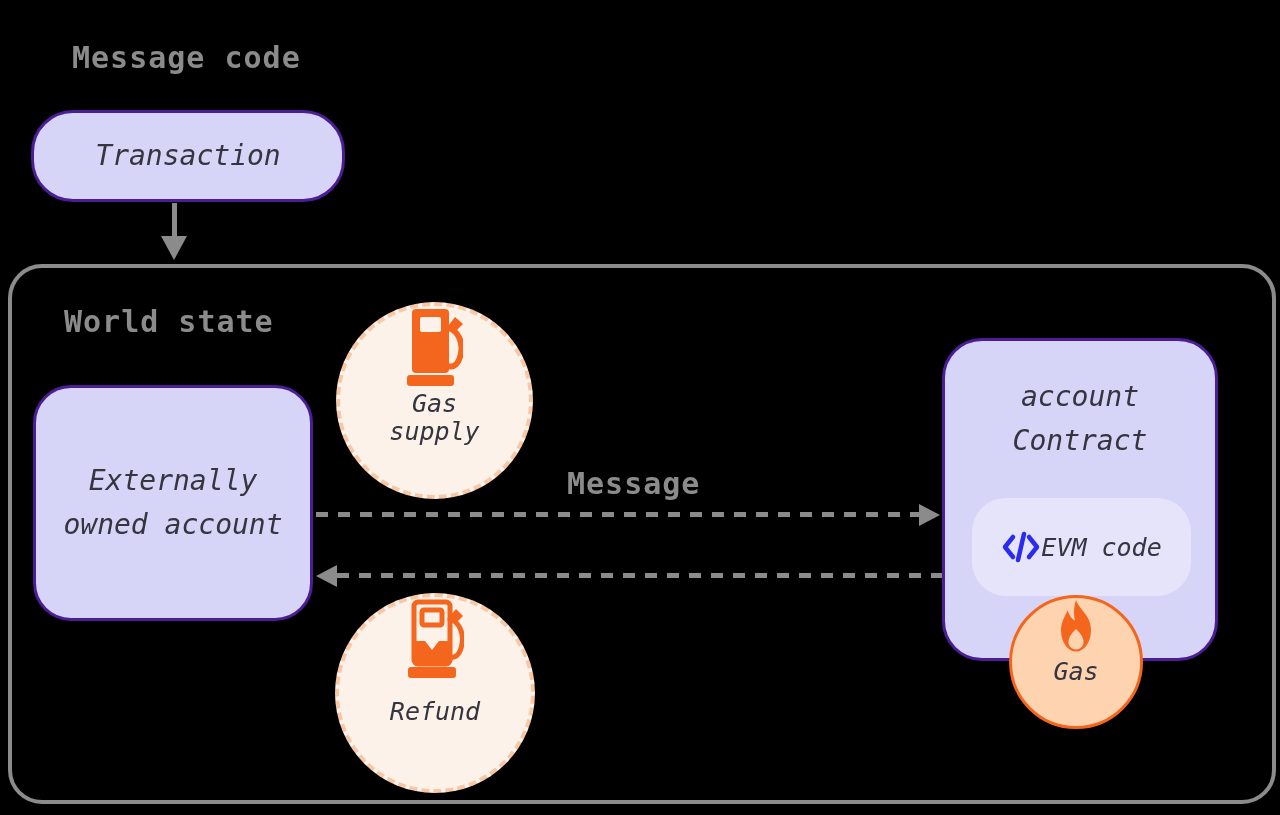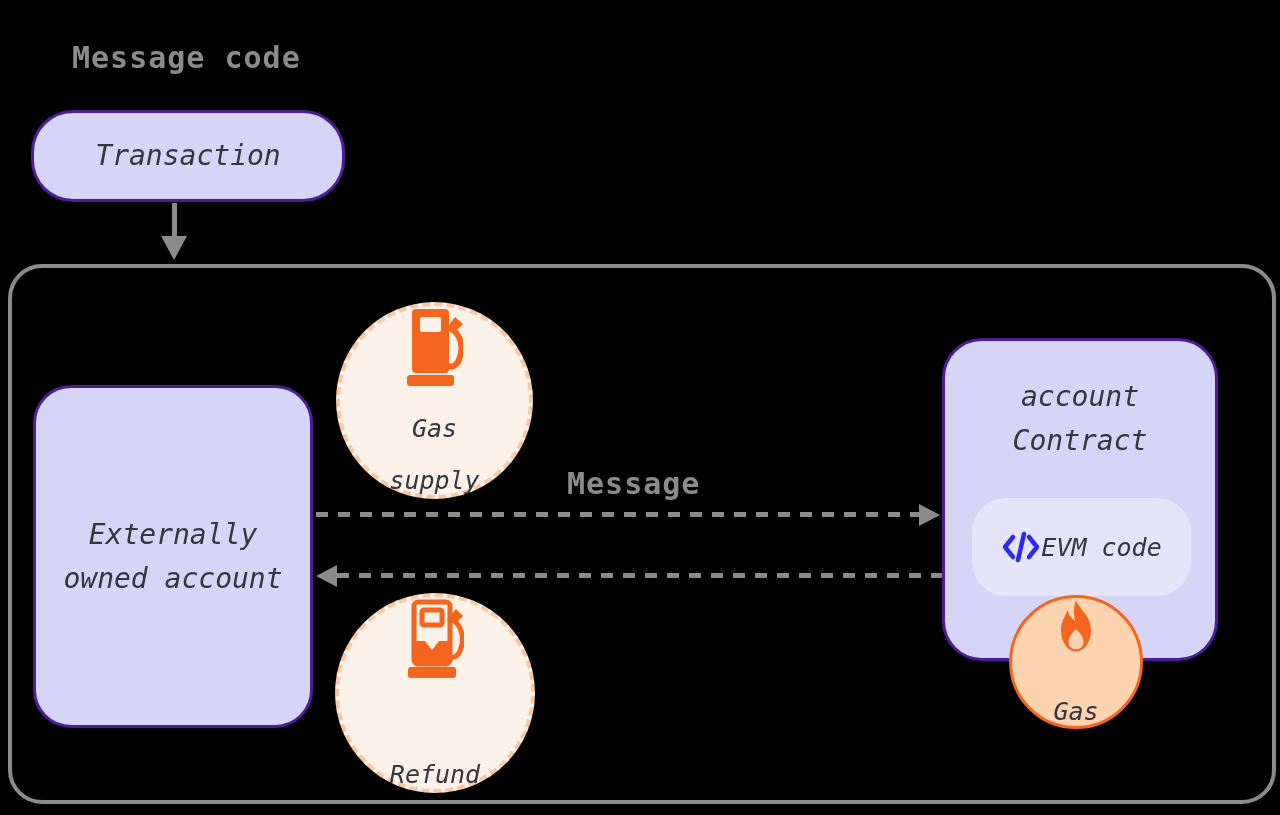--- a/index.html
+++ b/index.html
@@ -22,41 +22,41 @@
   .transaction{left:31px;top:110px;width:314px;height:92px;border-radius:42px;}
   
   .down-line{left:172px;top:203px;width:5px;height:34px;background:#8b8b8b;}
   .down-head{left:161px;top:236px;width:0;height:0;
     border-left:13px solid transparent;border-right:13px solid transparent;border-top:24px solid #8b8b8b;}
   
   .world{left:8px;top:264px;width:1268px;height:540px;box-sizing:border-box;
     border:4px solid #8b8b8b;border-radius:34px;}
   .world-title{left:64px;top:304px;}
   
-  .eoa{left:33px;top:385px;width:280px;height:343px;border-radius:38px;}
+  .eoa{left:33px;top:385px;width:280px;height:236px;border-radius:38px;}
   
   .contract{left:942px;top:338px;width:276px;height:323px;border-radius:40px;justify-content:flex-start;padding-top:34px;}
   .evm-pill{
     position:absolute;left:27px;top:136px;width:219px;height:98px;border-radius:34px;background:#e5e4fb;
     display:flex;align-items:center;justify-content:center;gap:0;margin-top:21px;
   }
   .evm-label{font-style:italic;font-size:25px;color:#35353f;white-space:nowrap;}
   
   .dash-line{height:5px;background:repeating-linear-gradient(90deg,#8b8b8b 0 12px,transparent 12px 22px);}
   .fwd-line{left:316px;top:512px;width:603px;}
   .fwd-head{left:919px;top:504px;width:0;height:0;
     border-top:11px solid transparent;border-bottom:11px solid transparent;border-left:21px solid #8b8b8b;}
   .ret-line{left:337px;top:573px;width:605px;}
   .ret-head{left:316px;top:565px;width:0;height:0;
     border-top:11px solid transparent;border-bottom:11px solid transparent;border-right:21px solid #8b8b8b;}
   .message-title{left:567px;top:466px;}
   
   .badge{
     box-sizing:border-box;border-radius:50%;
-    display:flex;flex-direction:column;align-items:center;justify-content:space-between;
+    display:flex;flex-direction:column;align-items:center;justify-content:flex-start;
   }
   .badge-label{font-style:italic;font-size:25px;color:#35353f;line-height:28px;text-align:center;white-space:nowrap;}
   .gas-supply{left:336px;top:302px;width:197px;height:197px;background:#fdf2ea;border:4px dashed #f8c7a5;}
   .refund{left:335px;top:593px;width:200px;height:200px;background:#fdf2ea;border:4px dashed #f8c7a5;}
   .gas-burn{left:1009px;top:595px;width:134px;height:134px;background:#fdd3b0;border:3px solid #f4661d;z-index:5;}
   .icon{display:block;}
 </style>
 </head>
 <body>
 
@@ -65,20 +65,21 @@
   <div class="abs sect-title" style="left:72px;top:40px;">Message code</div>
 
   <div class="abs node transaction">
     <span class="node-label">Transaction</span>
   </div>
 
   <div class="abs down-line"></div>
   <div class="abs down-head"></div>
 
   <div class="abs world"></div>
+  <div class="abs sect-title world-title">World state</div>
 
   <div class="abs node eoa">
     <span class="node-label">Externally</span>
     <span class="node-label">owned account</span>
   </div>
 
   <div class="abs badge gas-supply">
     <svg class="icon" width="56" height="84" viewBox="0 0 56 84">
       <rect x="5" y="3" width="37" height="64" rx="4" fill="#f4661d"></rect>
       <rect x="13" y="11" width="21" height="15" rx="2" fill="#fdf2ea"></rect>

